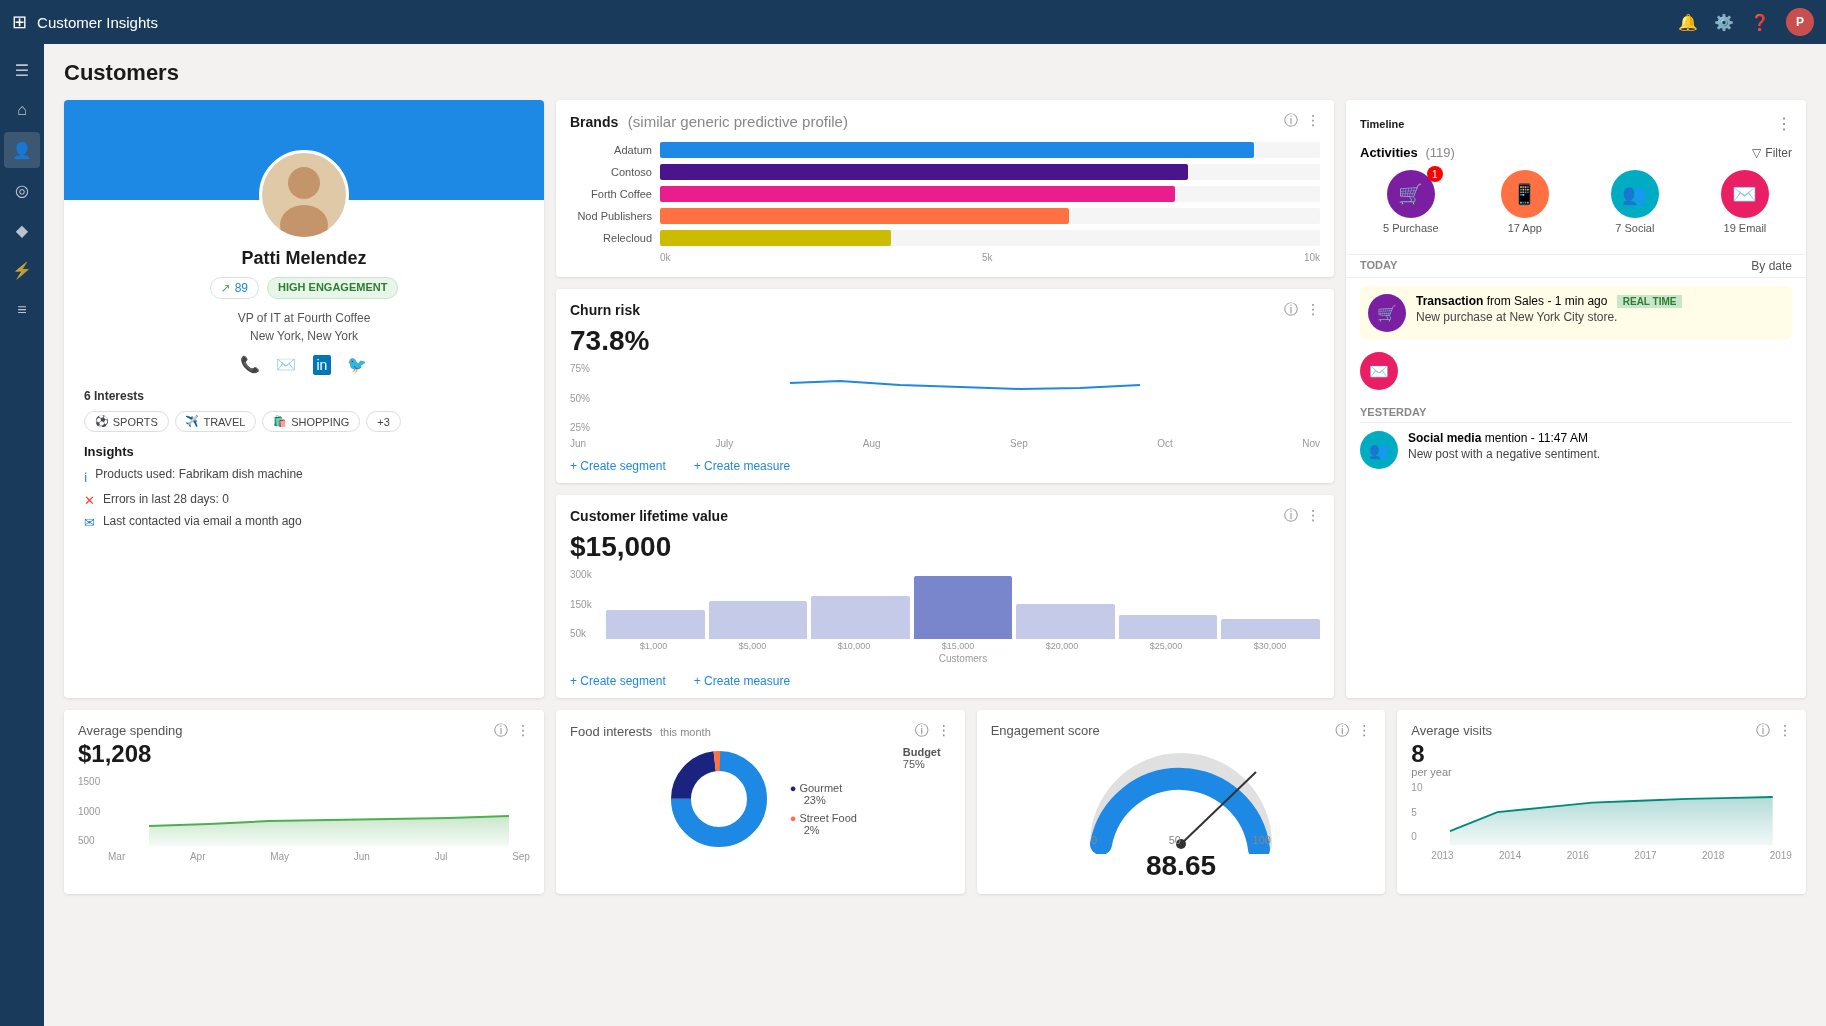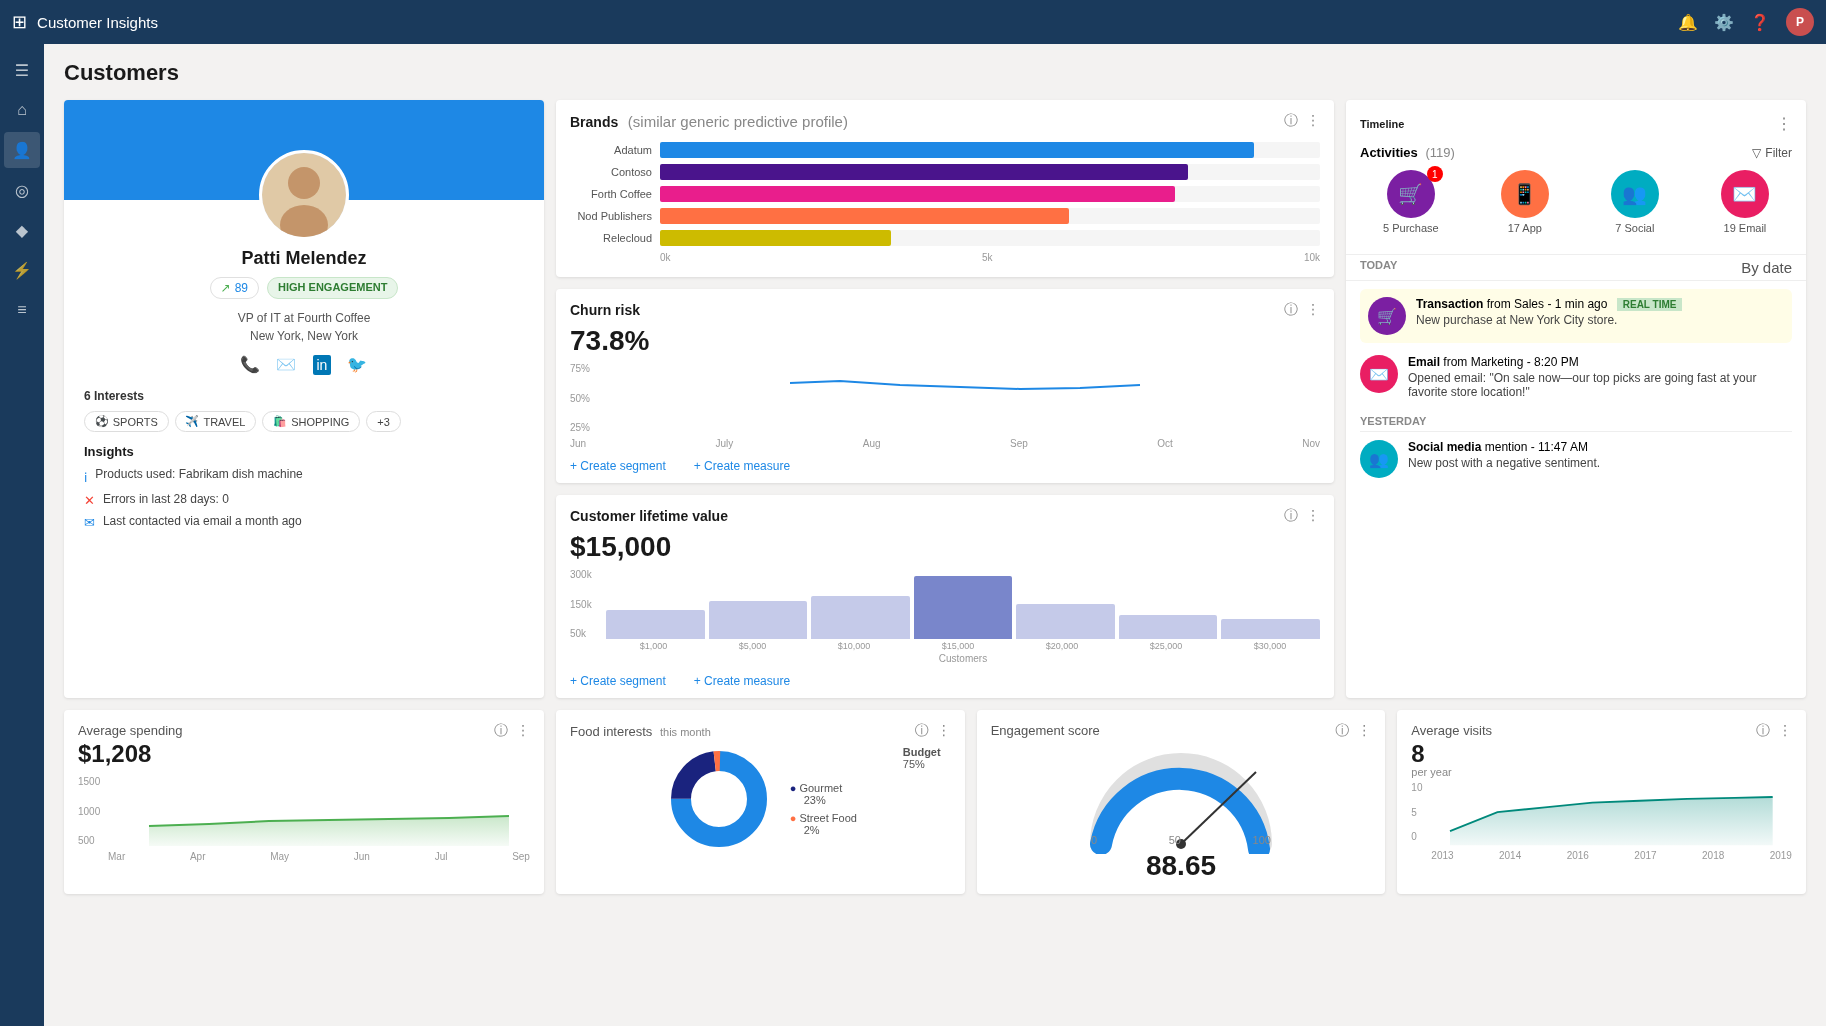--- a/index.html
+++ b/index.html
@@ -382,44 +382,40 @@
             <div class="activity-icon-item">
               <div class="activity-circle" style="background:#e91e63;">
                 <span>✉️</span>
               </div>
               <span>19 Email</span>
             </div>
           </div>
         </div>
         <div style="display:flex;justify-content:space-between;padding:4px 14px;border-bottom:1px solid #eee;border-top:1px solid #eee;">
           <span style="font-size:11px;font-weight:600;color:#888;">TODAY</span>
-          <span style="font-size:15px;color:#555;cursor:pointer;">By date</span>
+          <span style="font-size:12px;color:#555;cursor:pointer;">By date</span>
         </div>
         <div class="timeline-items" style="flex:1;overflow-y:auto;padding:8px 14px;">
 
           <div style="background:#fffde7;border-radius:6px;padding:8px;margin-bottom:12px;display:flex;gap:10px;">
             <div style="flex-shrink:0;">
               <div style="width:38px;height:38px;border-radius:50%;background:#7b1fa2;display:flex;align-items:center;justify-content:center;color:white;font-size:16px;">🛒</div>
             </div>
             <div>
               <div style="font-size:12px;">
                 <strong>Transaction</strong> from Sales - 1 min ago
                 <span style="background:#c8e6c9;color:#2e7d32;font-size:10px;padding:1px 6px;border-radius:0;margin-left:6px;font-weight:600;">REAL TIME</span>
               </div>
               <p style="font-size:12px;color:#444;margin-top:2px;">New purchase at New York City store.</p>
             </div>
           </div>
 
           <div style="display:flex;gap:10px;margin-bottom:12px;">
             <div style="flex-shrink:0;">
               <div style="width:38px;height:38px;border-radius:50%;background:#e91e63;display:flex;align-items:center;justify-content:center;color:white;font-size:16px;">✉️</div>
-            </div>
-            <div>
-              <div style="font-size:12px;"><strong>Email</strong> from Marketing - 8:20 PM</div>
-              <p style="font-size:12px;color:#444;margin-top:2px;">Opened email: "On sale now—our top picks are going fast at your favorite store location!"</p>
             </div>
           </div>
 
           <div style="font-size:11px;font-weight:600;color:#888;padding:4px 0;border-bottom:1px solid #eee;margin-bottom:8px;">YESTERDAY</div>
 
           <div style="display:flex;gap:10px;margin-bottom:12px;">
             <div style="flex-shrink:0;">
               <div style="width:38px;height:38px;border-radius:50%;background:#00acc1;display:flex;align-items:center;justify-content:center;color:white;font-size:16px;">👥</div>
             </div>
             <div>

